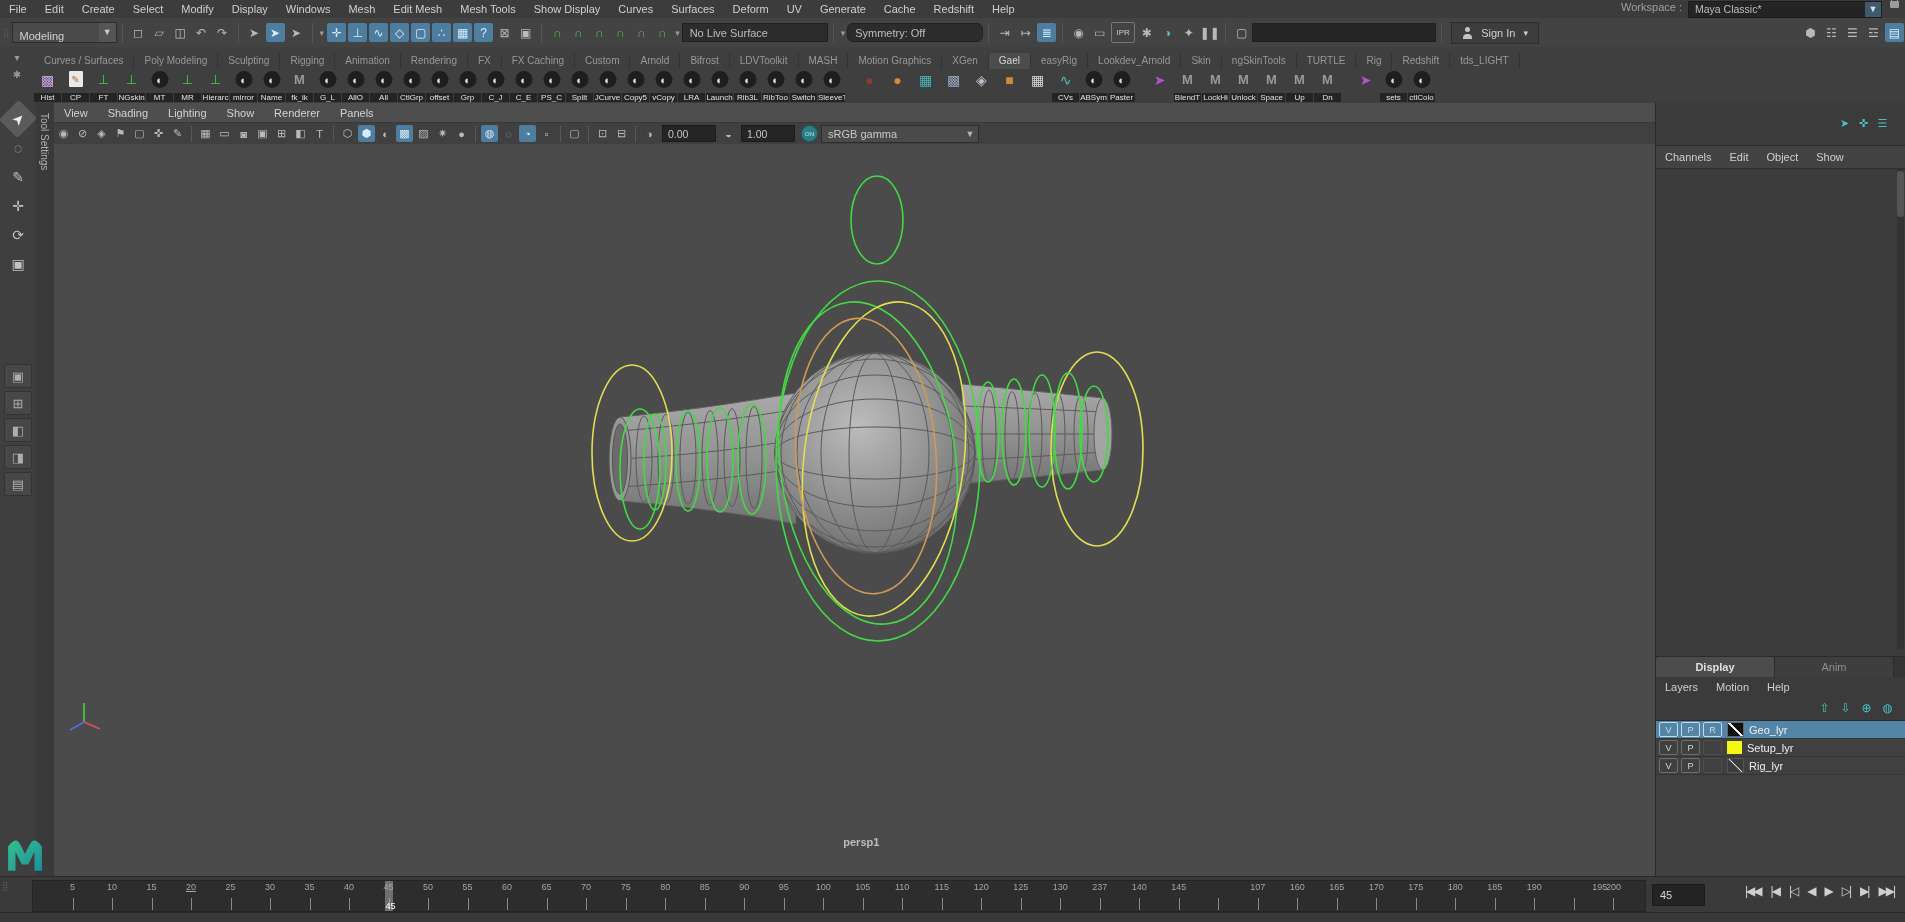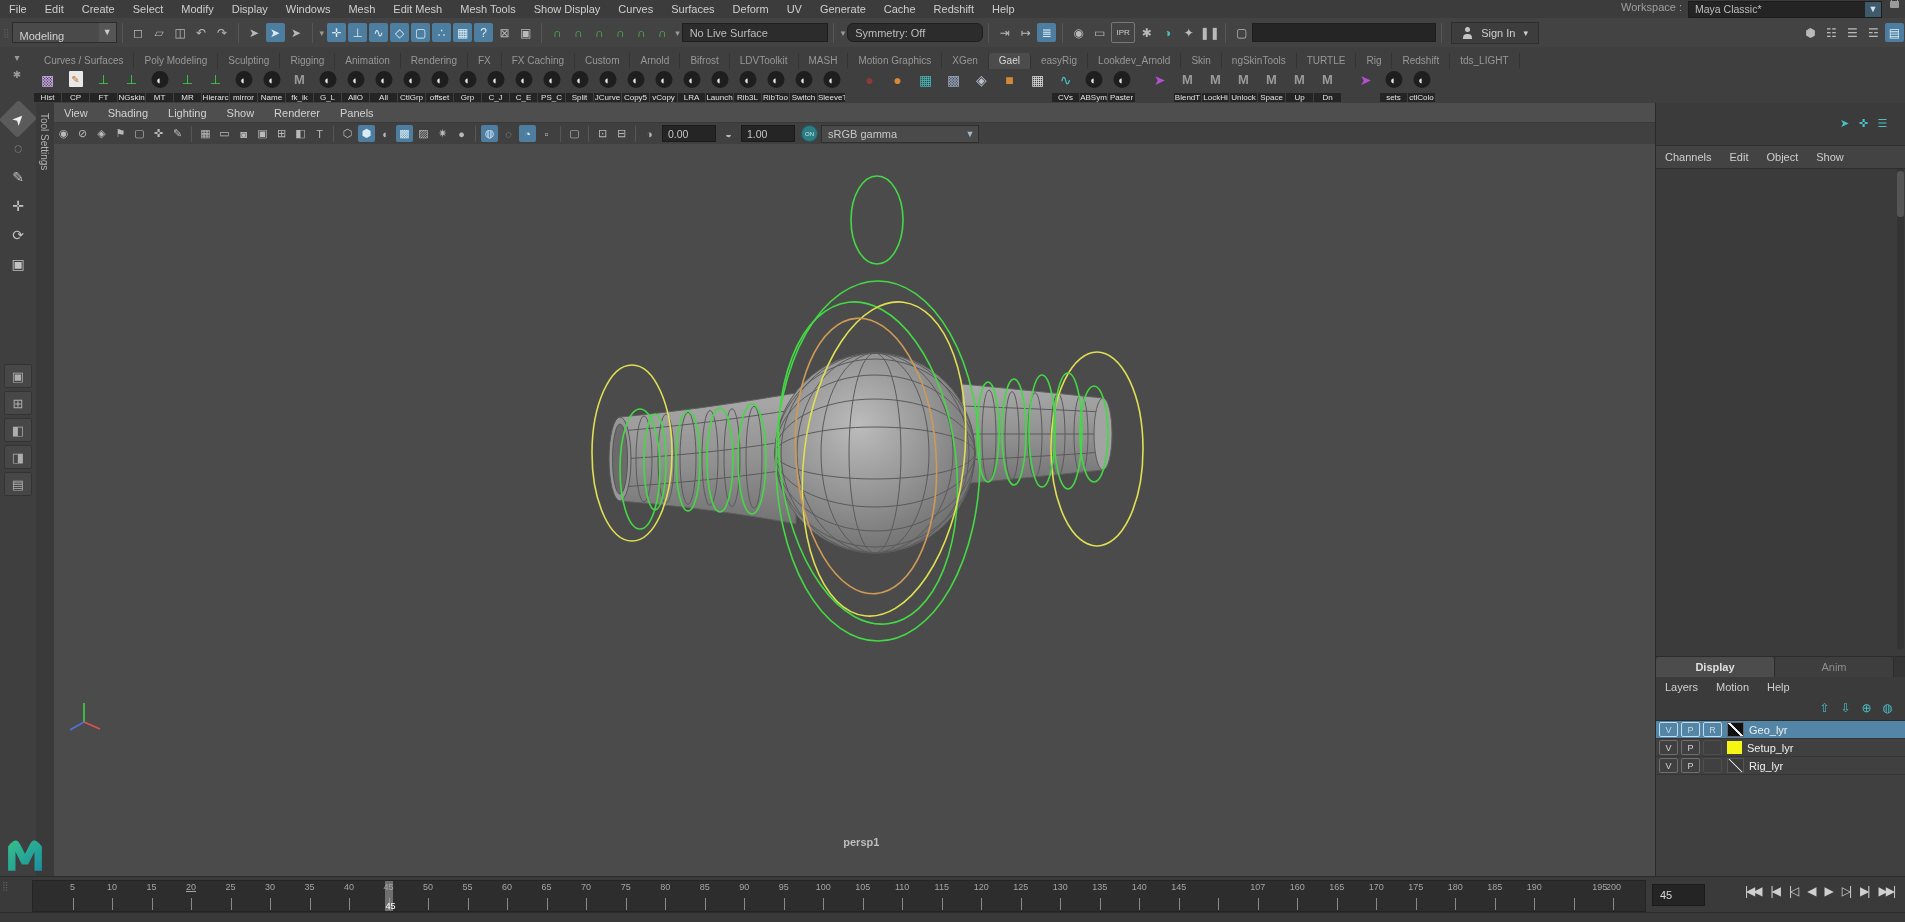--- a/index.html
+++ b/index.html
@@ -760,21 +760,21 @@
         <div class="tick-lb" style="left: 53.9216%;">110</div>
         <div class="tick" style="left: 56.3725%;"></div>
         <div class="tick-lb" style="left: 56.3725%;">115</div>
         <div class="tick" style="left: 58.8235%;"></div>
         <div class="tick-lb" style="left: 58.8235%;">120</div>
         <div class="tick" style="left: 61.2745%;"></div>
         <div class="tick-lb" style="left: 61.2745%;">125</div>
         <div class="tick" style="left: 63.7255%;"></div>
         <div class="tick-lb" style="left: 63.7255%;">130</div>
         <div class="tick" style="left: 66.1765%;"></div>
-        <div class="tick-lb" style="left: 66.1765%;">135</div>
+        <div class="tick-lb" style="left: 66.1765%;">237</div>
         <div class="tick" style="left: 68.6275%;"></div>
         <div class="tick-lb" style="left: 68.6275%;">140</div>
         <div class="tick" style="left: 71.0784%;"></div>
         <div class="tick-lb" style="left: 71.0784%;">145</div>
         <div class="tick" style="left: 73.5294%;"></div>
         <div class="tick-lb" style="left: 73.5294%; margin-top: 35px;">150</div>
         <div class="tick" style="left: 75.9804%;"></div>
         <div class="tick-lb" style="left: 75.9804%;">107</div>
         <div class="tick" style="left: 78.4314%;"></div>
         <div class="tick-lb" style="left: 78.4314%;">160</div>

